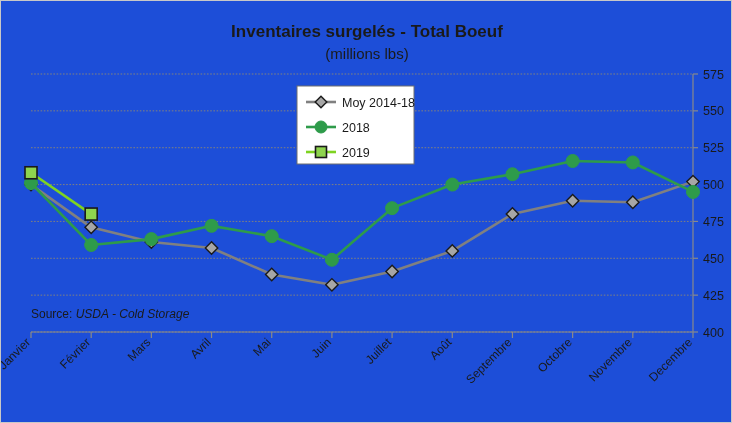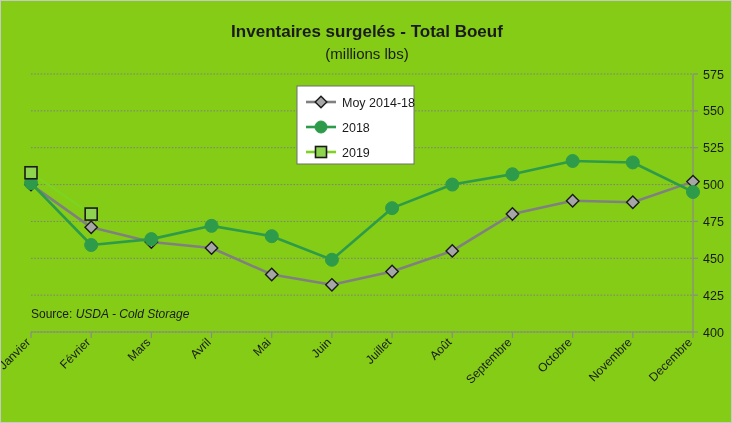--- a/index.html
+++ b/index.html
@@ -12,21 +12,21 @@
     height: 423px;
     font-family: "Liberation Sans", sans-serif;
     overflow: hidden;
   }
   #chart-root {
     position: relative;
     width: 732px;
     height: 423px;
     box-sizing: border-box;
     border: 1px solid #c8c8c8;
-    background: #84cc16;
+    background: #1d4ed8;
   }
   #chart-svg {
     position: absolute;
     left: 0;
     top: 0;
     width: 732px;
     height: 423px;
     display: block;
   }
   .chart-title {

